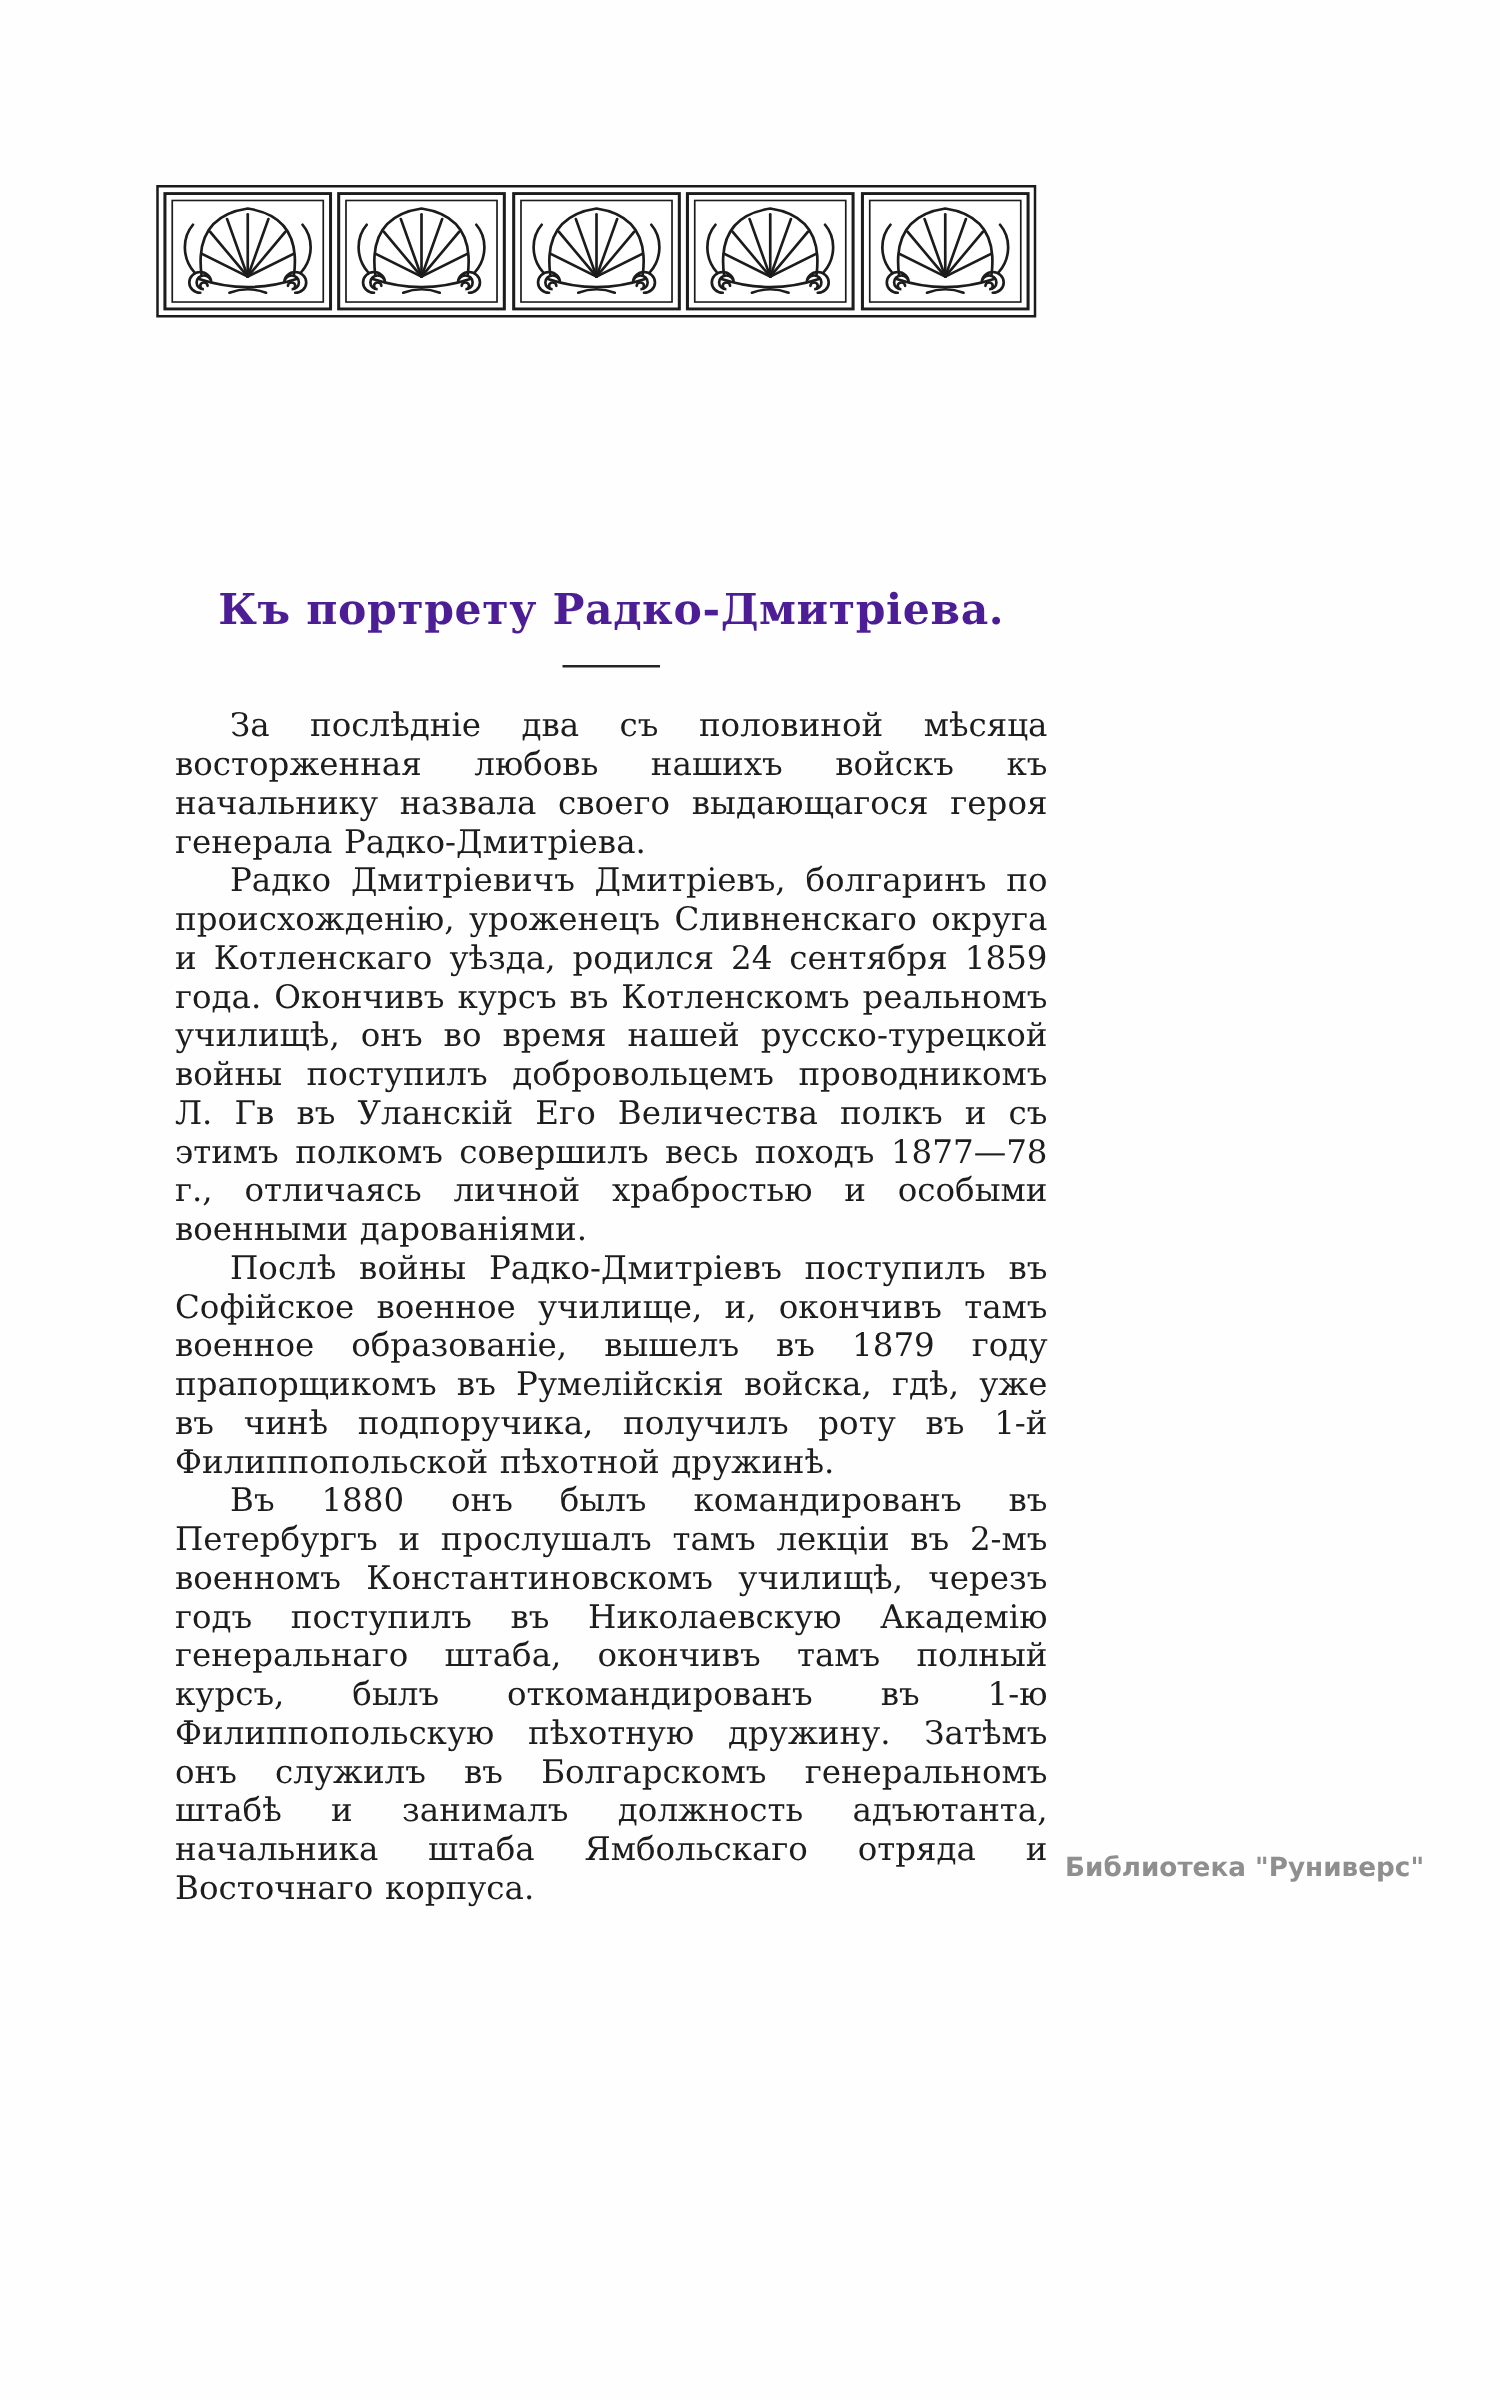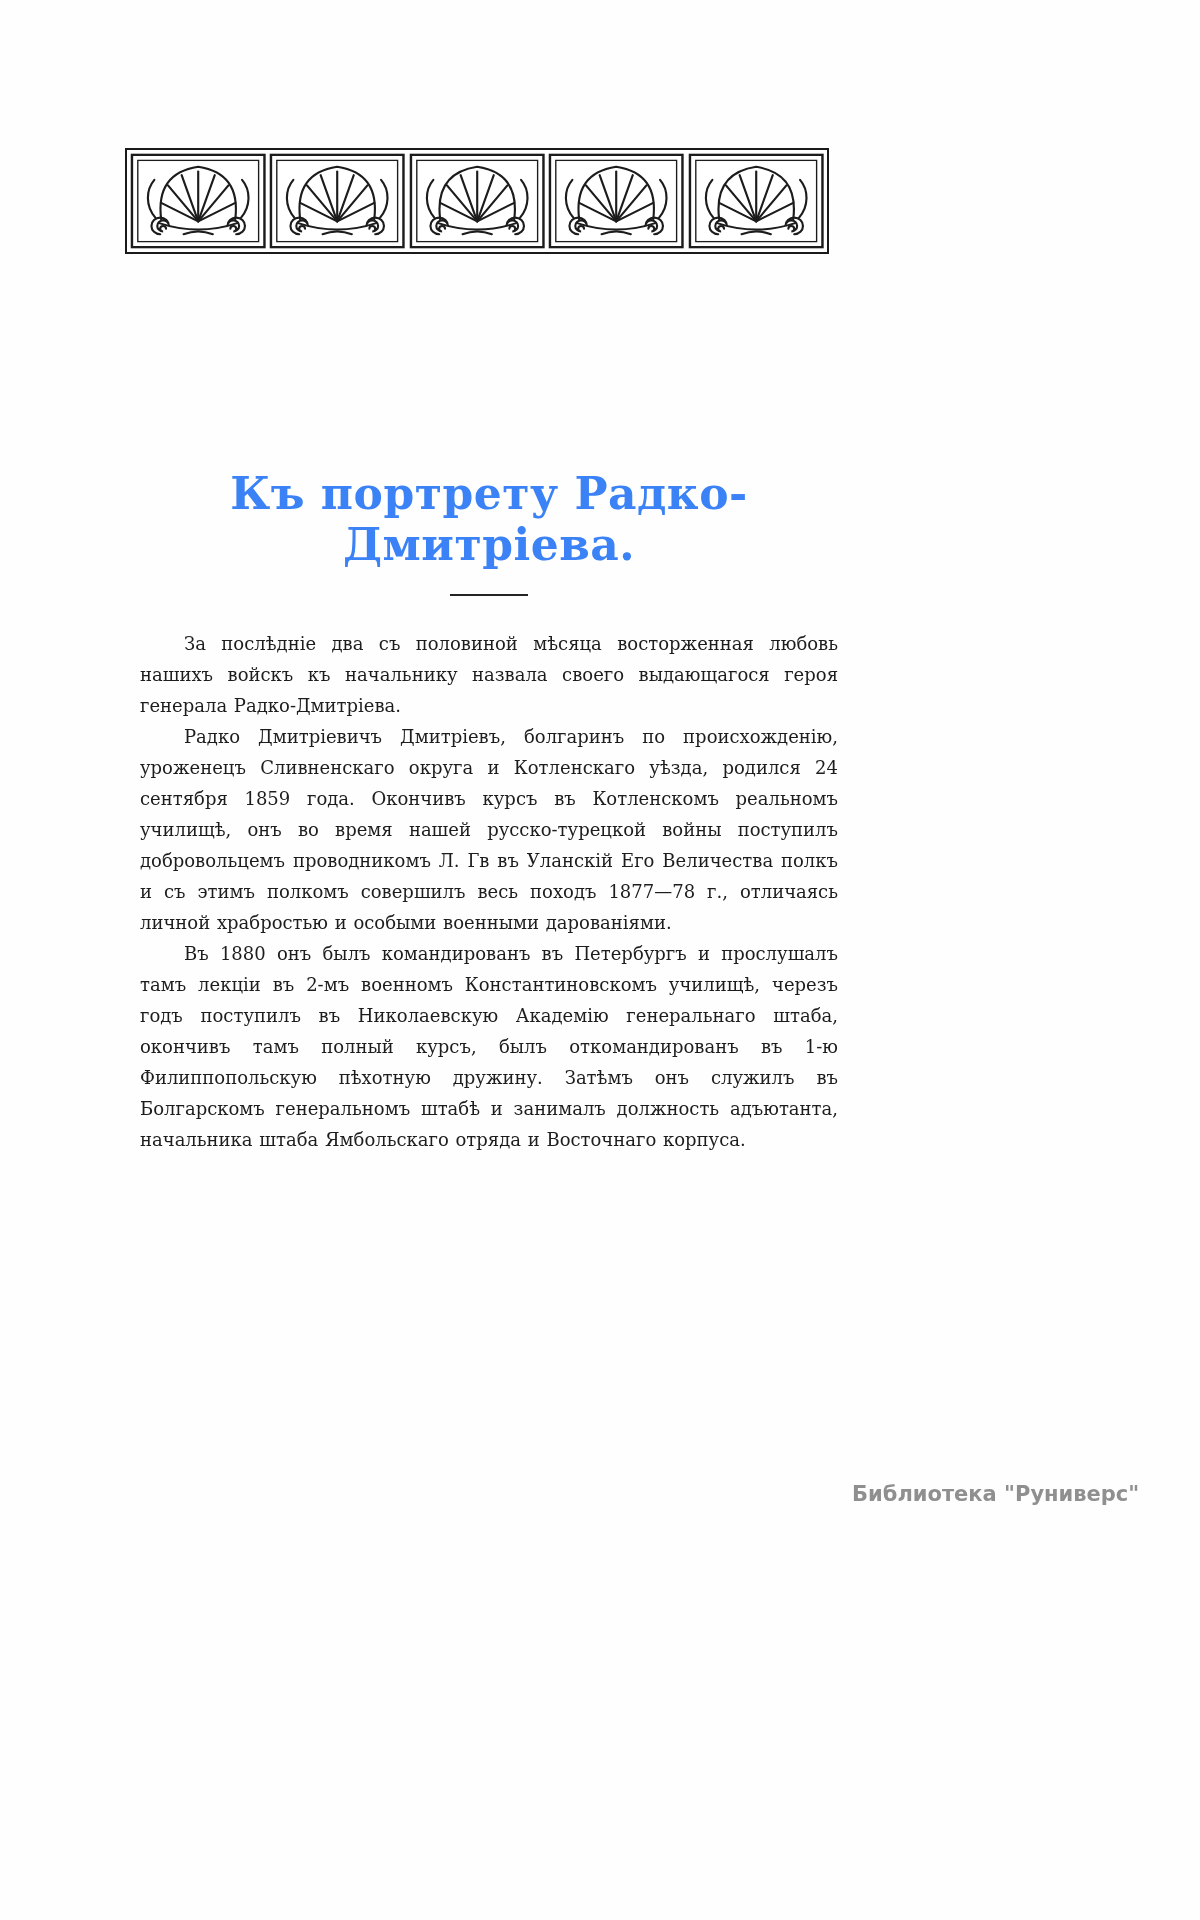--- a/index.html
+++ b/index.html
@@ -30,35 +30,35 @@
     height: 100%;
   }
   .text-column {
     position: absolute;
     left: 140px;
     top: 468px;
     width: 698px;
   }
   .title {
     margin: 0;
-    font-size: 44px;
+    font-size: 34px;
     font-weight: bold;
     text-align: center;
     letter-spacing: 0.5px;
-    color: #3b82f6;
+    color: #4c1d95;
   }
   .title-rule {
     width: 78px;
     height: 2px;
     background: #242424;
     margin: 24px auto 32px auto;
   }
   .para {
     margin: 0;
-    font-size: 18px;
+    font-size: 26px;
     line-height: 31px;
     text-align: justify;
     text-indent: 44px;
     word-spacing: 1px;
   }
   .watermark {
     position: absolute;
     left: 852px;
     top: 1482px;
     font-family: "DejaVu Sans", sans-serif;
@@ -113,18 +113,19 @@
     <svg class="orn-panel" viewBox="0 0 140 104" preserveAspectRatio="none">
         <use href="#orn-motif"></use>
       </svg>
   </div>
 
   <div class="text-column">
     <h1 class="title">Къ портрету Радко-Дмитріева.</h1>
     <div class="title-rule"></div>
     <p class="para">За послѣдніе два съ половиной мѣсяца восторженная любовь нашихъ войскъ къ начальнику назвала своего выдающагося героя генерала Радко-Дмитріева.</p>
     <p class="para">Радко Дмитріевичъ Дмитріевъ, болгаринъ по происхожденію, уроженецъ Сливненскаго округа и Котленскаго уѣзда, родился 24 сентября 1859 года. Окончивъ курсъ въ Котленскомъ реальномъ училищѣ, онъ во время нашей русско-турецкой войны поступилъ добровольцемъ проводникомъ Л. Гв въ Уланскій Его Величества полкъ и съ этимъ полкомъ совершилъ весь походъ 1877—78 г., отличаясь личной храбростью и особыми военными дарованіями.</p>
+    <p class="para">Послѣ войны Радко-Дмитріевъ поступилъ въ Софійское военное училище, и, окончивъ тамъ военное образованіе, вышелъ въ 1879 году прапорщикомъ въ Румелійскія войска, гдѣ, уже въ чинѣ подпоручика, получилъ роту въ 1-й Филиппопольской пѣхотной дружинѣ.</p>
     <p class="para">Въ 1880 онъ былъ командированъ въ Петербургъ и прослушалъ тамъ лекціи въ 2-мъ военномъ Константиновскомъ училищѣ, черезъ годъ поступилъ въ Николаевскую Академію генеральнаго штаба, окончивъ тамъ полный курсъ, былъ откомандированъ въ 1-ю Филиппопольскую пѣхотную дружину. Затѣмъ онъ служилъ въ Болгарскомъ генеральномъ штабѣ и занималъ должность адъютанта, начальника штаба Ямбольскаго отряда и Восточнаго корпуса.</p>
   </div>
 
   <div class="watermark">Библиотека "Руниверс"</div>
 
 </div>
 
 </body></html>

